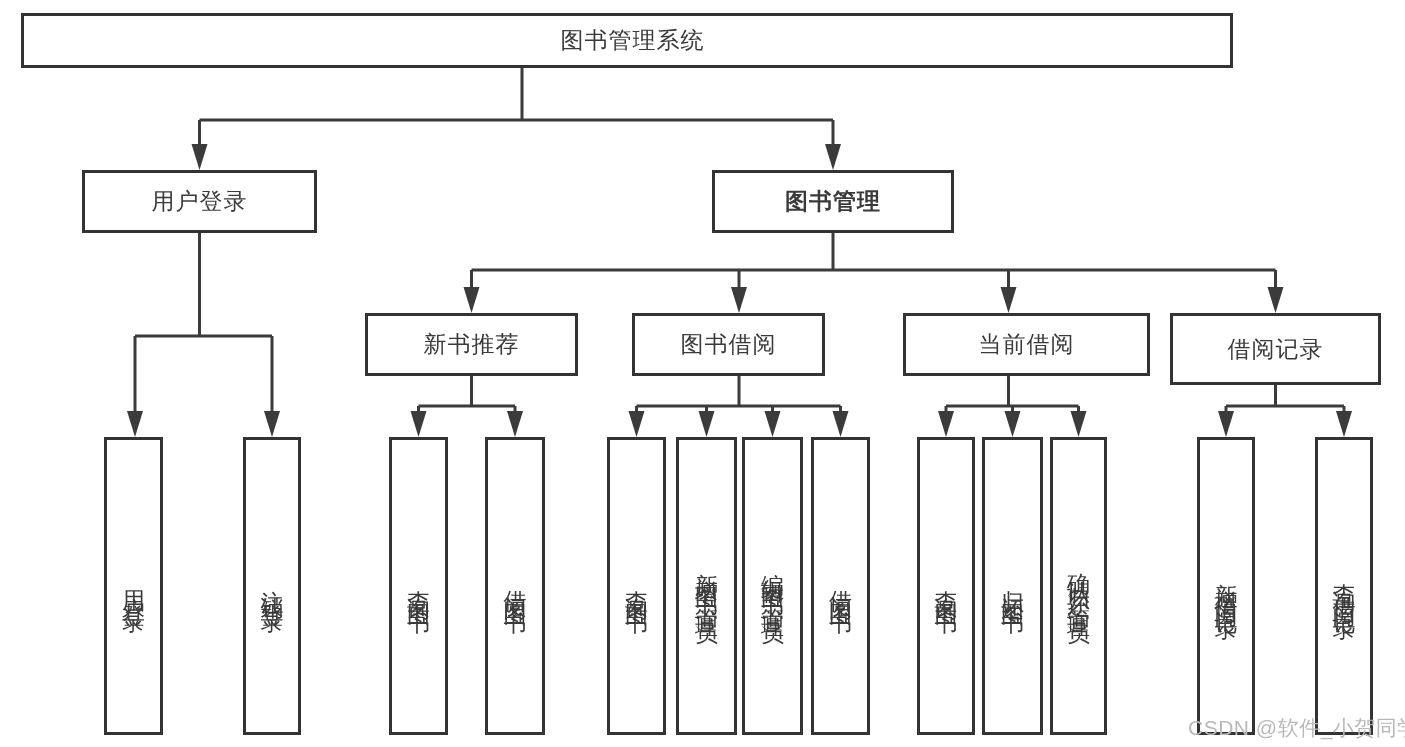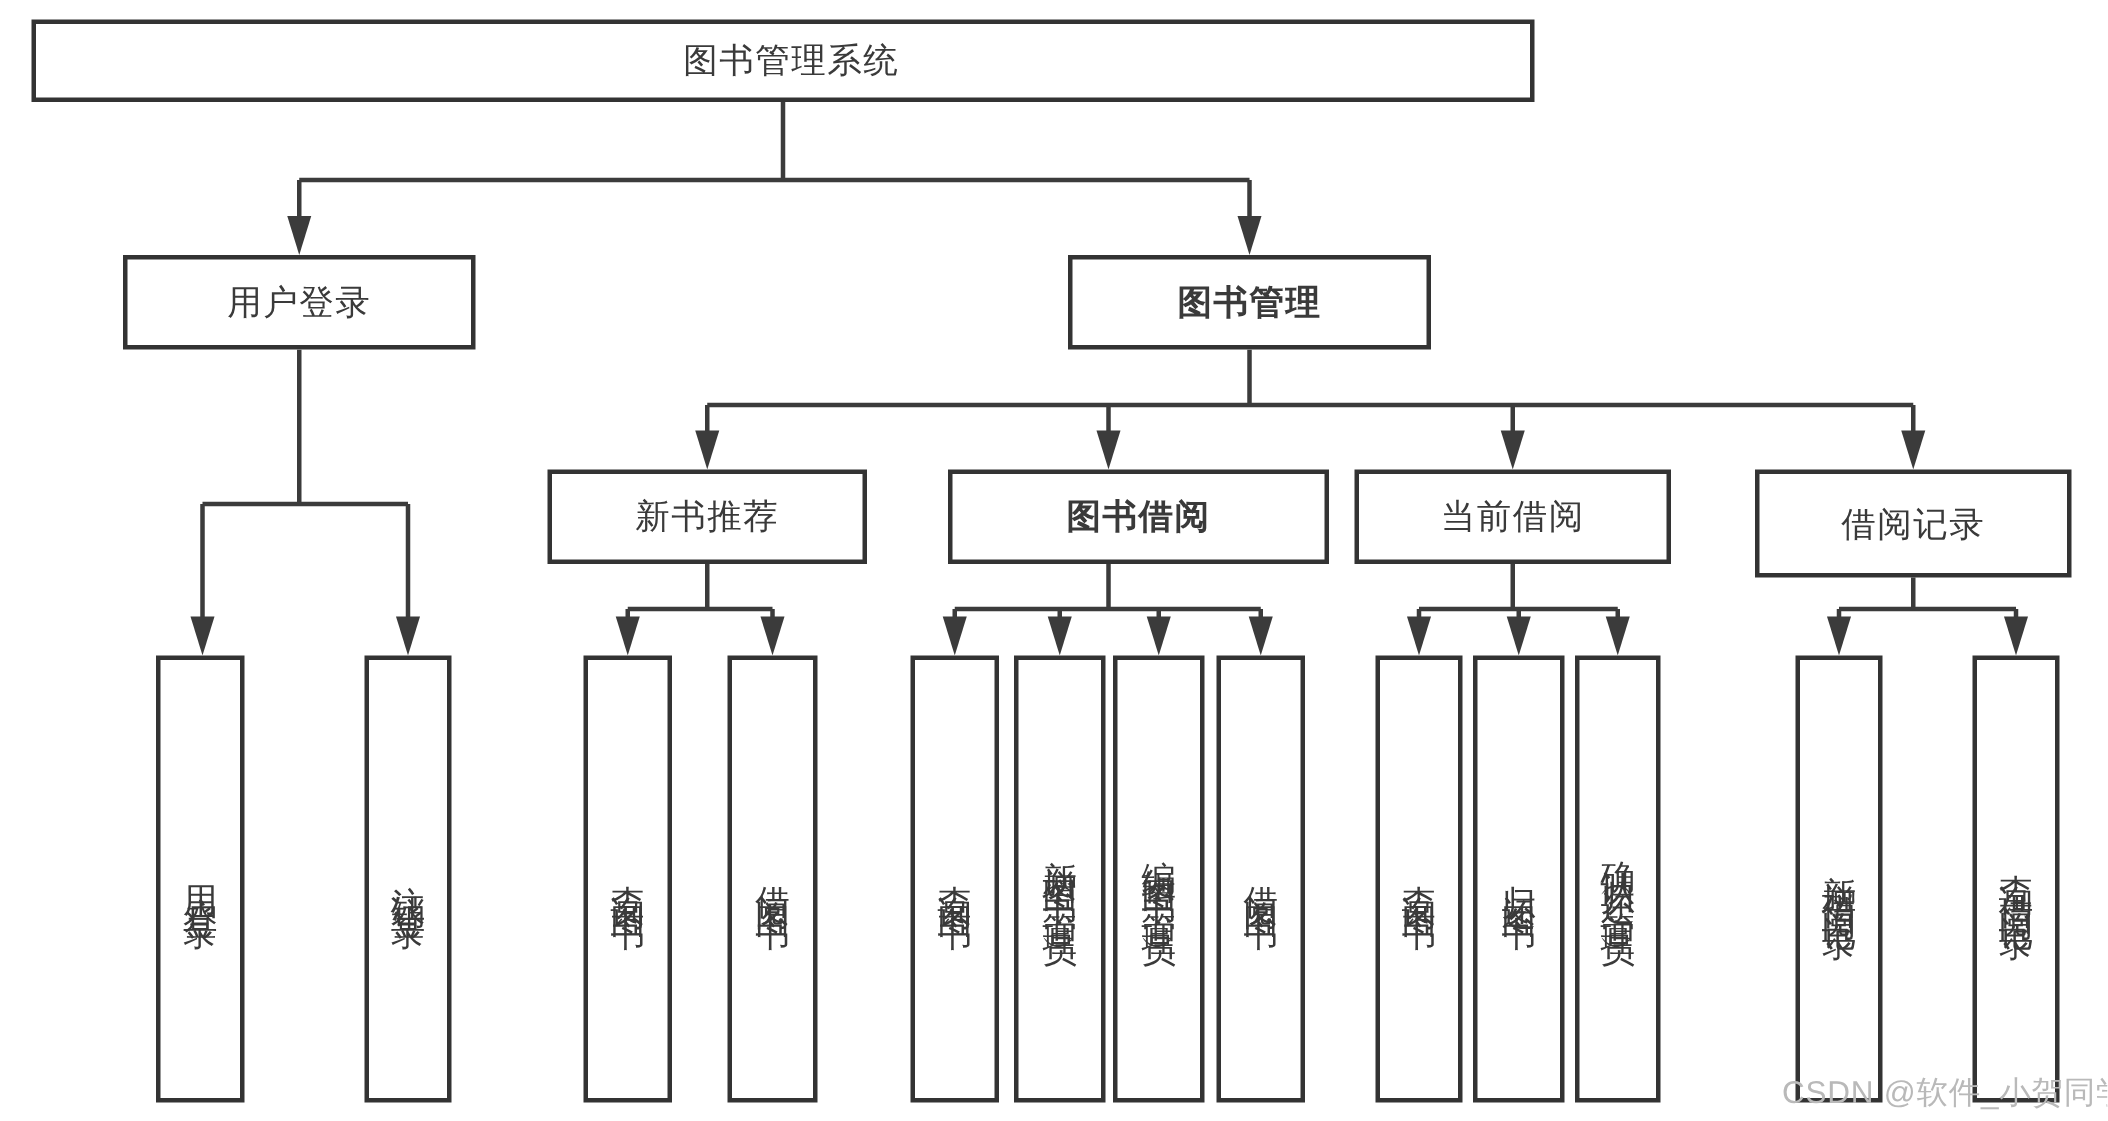--- a/index.html
+++ b/index.html
@@ -87,28 +87,28 @@
       <polygon class="arrowhead" points="1070.5,411 1086.5,411 1078.5,437"></polygon>
     </g>
 
     <g>
       <path class="stroke" d="M1275.5,376 V406 M1226,406 H1344 M1226,406 V413 M1344,406 V413"></path>
       <polygon class="arrowhead" points="1218,411 1234,411 1226,437"></polygon>
       <polygon class="arrowhead" points="1336,411 1352,411 1344,437"></polygon>
     </g>
   </svg>
 
-  <div class="node hbox" style="left:21px;top:13px;width:1002px;height:55px;padding-left:11px;">图书管理系统</div>
+  <div class="node hbox" style="left:21px;top:13px;width:1212px;height:55px;padding-left:11px;">图书管理系统</div>
 
   <div class="node hbox" style="left:82px;top:170px;width:235px;height:63px;">用户登录</div>
   <div class="node hbox" style="left:712px;top:170px;width:242px;height:63px;font-weight:bold;">图书管理</div>
 
   <div class="node hbox" style="left:365px;top:313px;width:213px;height:63px;">新书推荐</div>
-  <div class="node hbox" style="left:632px;top:313px;width:254px;height:63px;font-weight:bold;">图书借阅</div>
-  <div class="node hbox" style="left:903px;top:313px;width:211px;height:63px;">当前借阅</div>
+  <div class="node hbox" style="left:632px;top:313px;width:193px;height:63px;">图书借阅</div>
+  <div class="node hbox" style="left:903px;top:313px;width:247px;height:63px;">当前借阅</div>
   <div class="node hbox" style="left:1170px;top:313px;width:211px;height:72px;">借阅记录</div>
 
   <div class="node vbox" style="left:104px;top:437px;width:59px;height:298px;">用户登录</div>
   <div class="node vbox" style="left:243px;top:437px;width:58px;height:298px;">注销登录</div>
 
   <div class="node vbox" style="left:389px;top:437px;width:59px;height:298px;">查询图书</div>
   <div class="node vbox" style="left:485px;top:437px;width:60px;height:298px;">借阅图书</div>
 
   <div class="node vbox" style="left:607px;top:437px;width:59px;height:298px;">查询图书</div>
   <div class="node vbox" style="left:676px;top:437px;width:61px;height:298px;">新增图书（管理员）</div>

